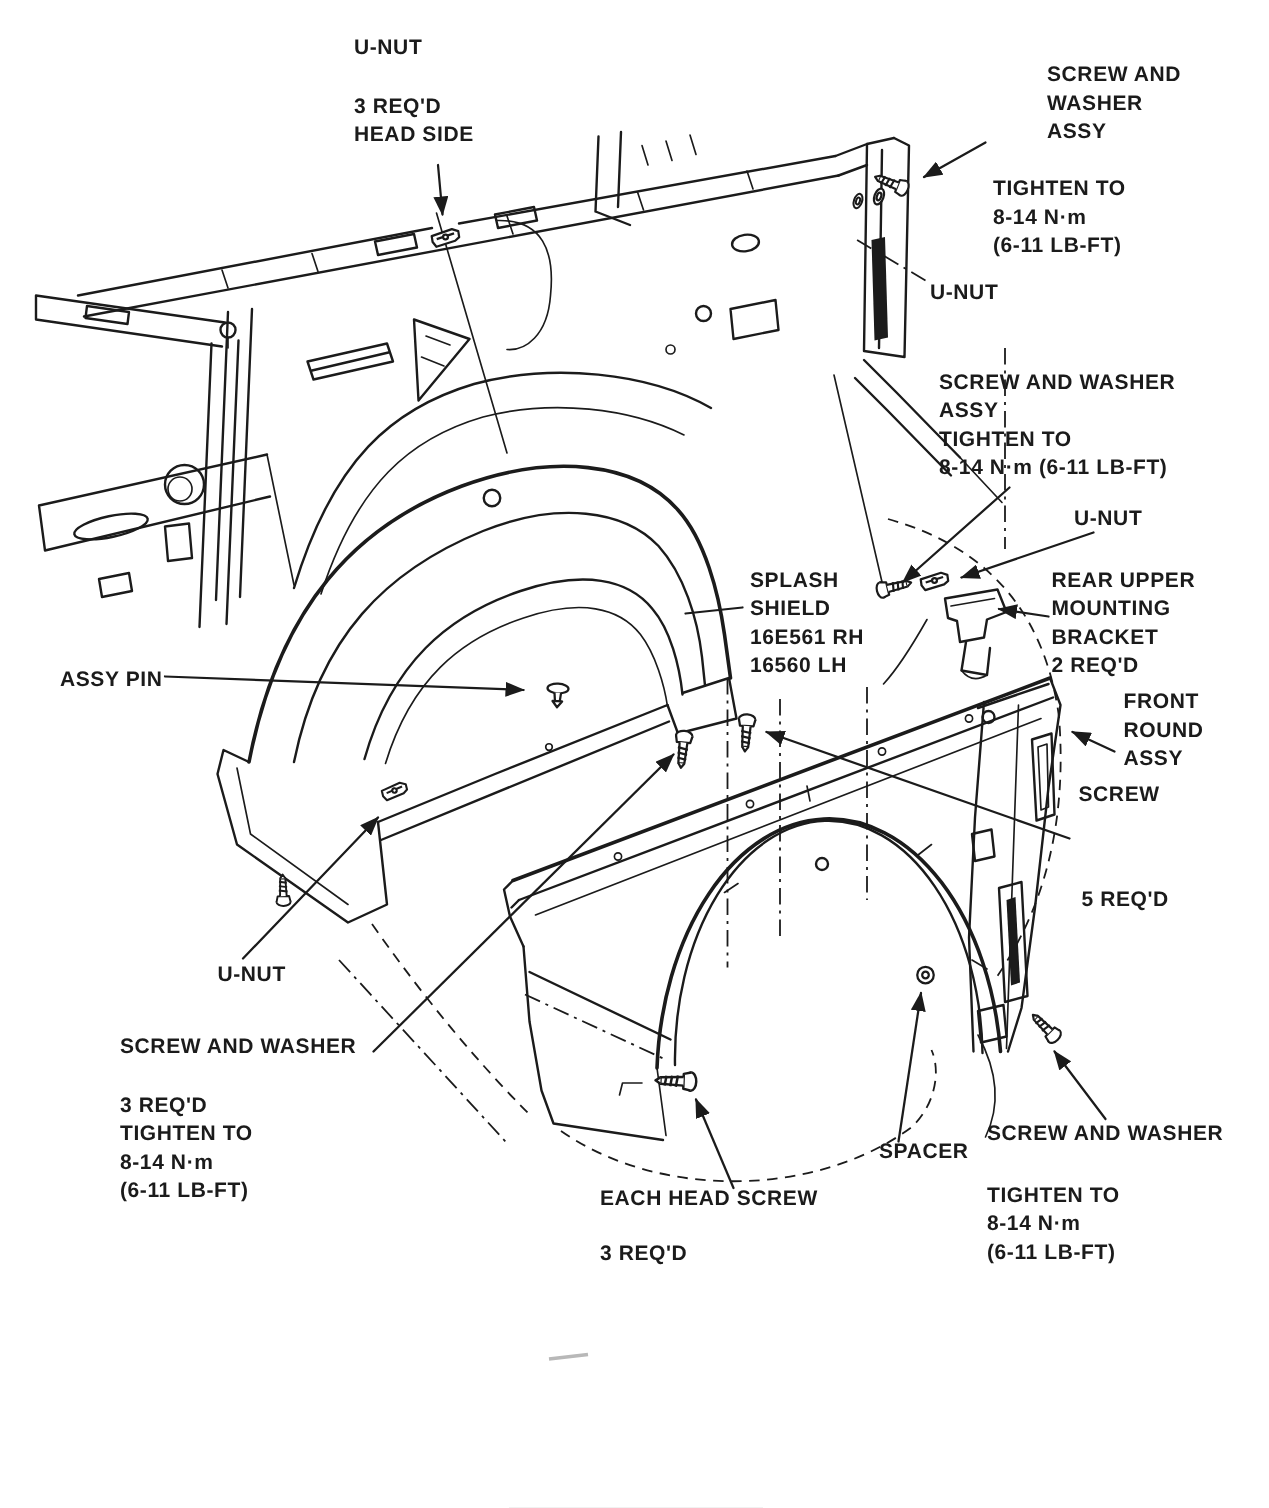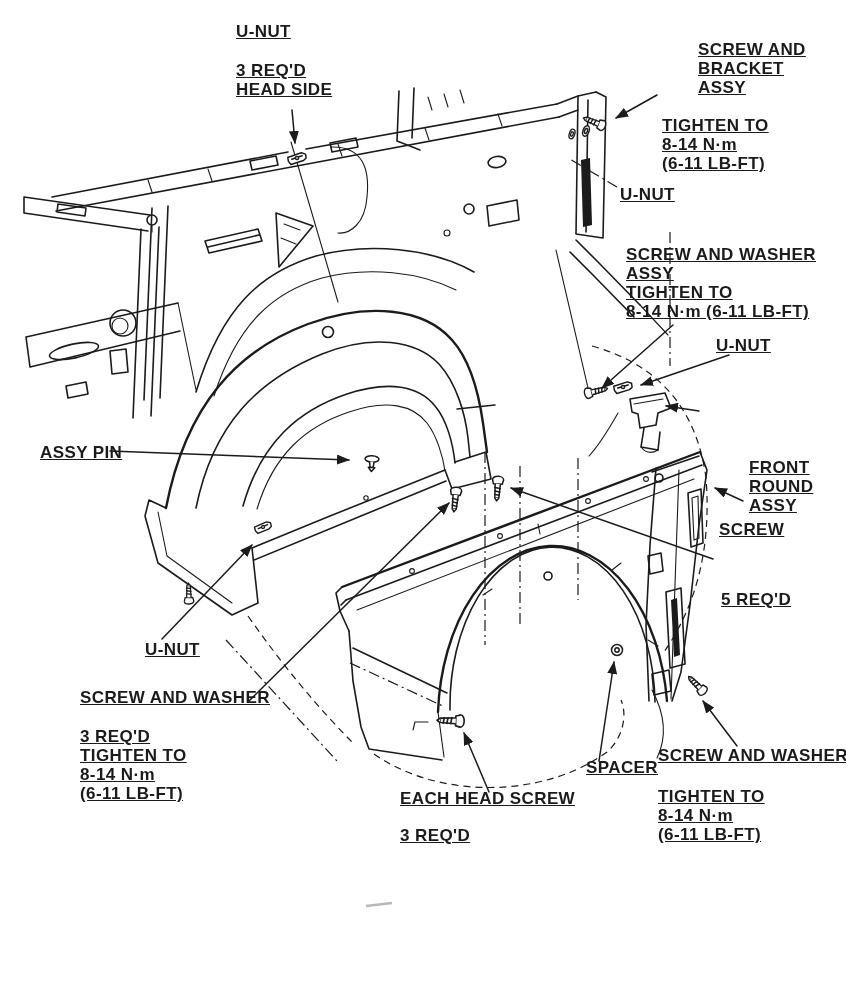--- a/index.html
+++ b/index.html
@@ -2,22 +2,22 @@
 <html><head>
 <meta charset="utf-8">
 <style>
   html,body{margin:0;padding:0;background:#e8e8e8;}
   .stage{
     position:relative;width:846px;height:1005px;background:#ffffff;
     font-family:"Liberation Sans","DejaVu Sans",sans-serif;overflow:hidden;
   }
   .art{position:absolute;left:0;top:0;width:846px;height:1005px;}
   .lbl{
-    position:absolute;color:#1b1b1b;font-weight:700;font-size:17px;
-    line-height:19px;letter-spacing:.4px;white-space:nowrap;text-decoration:underline;
+    position:absolute;color:#1b1b1b;font-weight:700;font-size:14px;
+    line-height:19px;letter-spacing:.4px;white-space:nowrap;
   }
   .lbl div{white-space:nowrap;}
   svg .ln{fill:none;stroke:#1b1b1b;stroke-width:1.6;stroke-linecap:round;stroke-linejoin:round;}
   svg .hv{fill:none;stroke:#1b1b1b;stroke-width:2.4;stroke-linecap:round;stroke-linejoin:round;}
   svg .th{fill:none;stroke:#1b1b1b;stroke-width:1.1;stroke-linecap:round;stroke-linejoin:round;}
   svg .dd{fill:none;stroke:#1b1b1b;stroke-width:1.2;stroke-dasharray:11 4 2 4;}
   svg .ds{fill:none;stroke:#1b1b1b;stroke-width:1.2;stroke-dasharray:7 5;}
   svg .ld{fill:none;stroke:#1b1b1b;stroke-width:1.5;stroke-linecap:round;}
   svg .fl{fill:#1b1b1b;stroke:none;}
 </style>
@@ -207,39 +207,51 @@
 
   <div class="lbl" style="left:236px;top:22px">
       <div>U-NUT</div>
     </div>
   <div class="lbl" style="left:236px;top:61px">
       <div>3 REQ'D</div>
       <div>HEAD SIDE</div>
     </div>
   <div class="lbl" style="left:698px;top:40px">
       <div>SCREW AND</div>
-      <div>BRACKET</div>
+      <div>WASHER</div>
       <div>ASSY</div>
     </div>
   <div class="lbl" style="left:662px;top:116px">
       <div>TIGHTEN TO</div>
       <div>8-14 N·m</div>
       <div>(6-11 LB-FT)</div>
     </div>
   <div class="lbl" style="left:620px;top:185px">
       <div>U-NUT</div>
     </div>
   <div class="lbl" style="left:626px;top:245px">
       <div>SCREW AND WASHER</div>
       <div>ASSY</div>
       <div>TIGHTEN TO</div>
       <div>8-14 N·m (6-11 LB-FT)</div>
     </div>
   <div class="lbl" style="left:716px;top:336px">
       <div>U-NUT</div>
+    </div>
+  <div class="lbl" style="left:500px;top:377px">
+      <div>SPLASH</div>
+      <div>SHIELD</div>
+      <div>16E561 RH</div>
+      <div>16560 LH</div>
+    </div>
+  <div class="lbl" style="left:701px;top:377px">
+      <div>REAR UPPER</div>
+      <div>MOUNTING</div>
+      <div>BRACKET</div>
+      <div>2 REQ'D</div>
     </div>
   <div class="lbl" style="left:749px;top:458px">
       <div>FRONT</div>
       <div>ROUND</div>
       <div>ASSY</div>
     </div>
   <div class="lbl" style="left:40px;top:443px">
       <div>ASSY PIN</div>
     </div>
   <div class="lbl" style="left:719px;top:520px">

